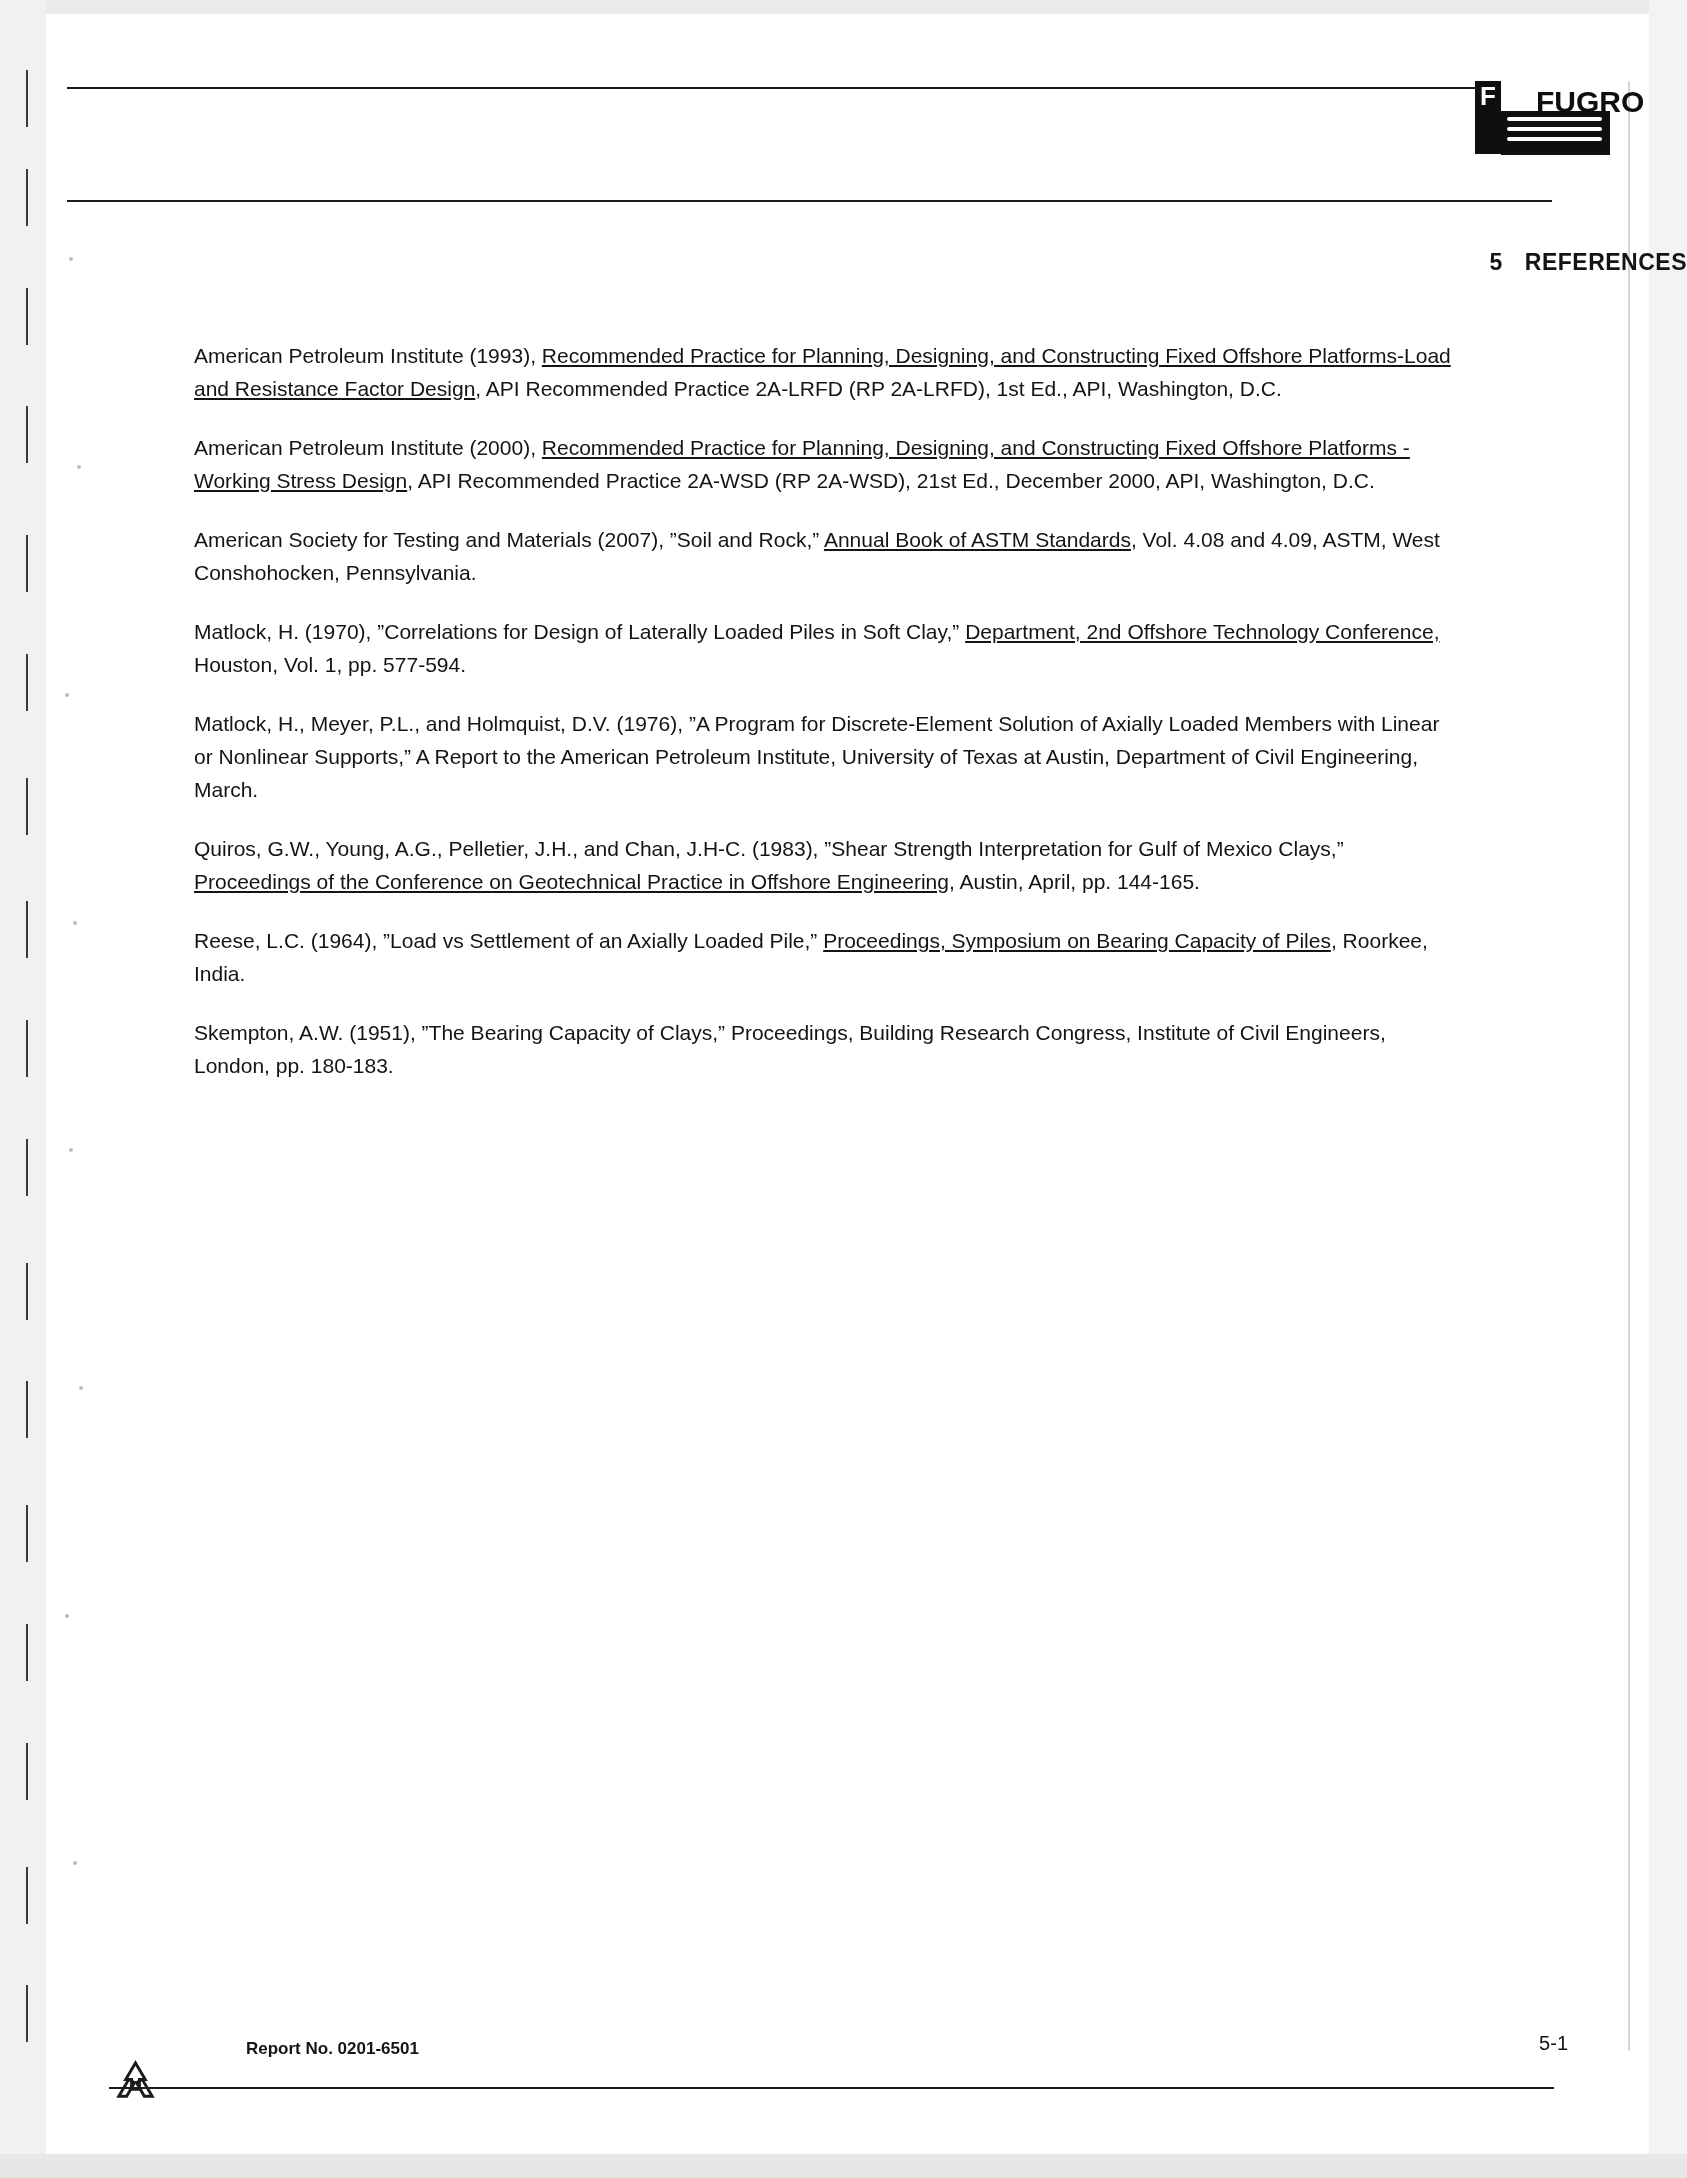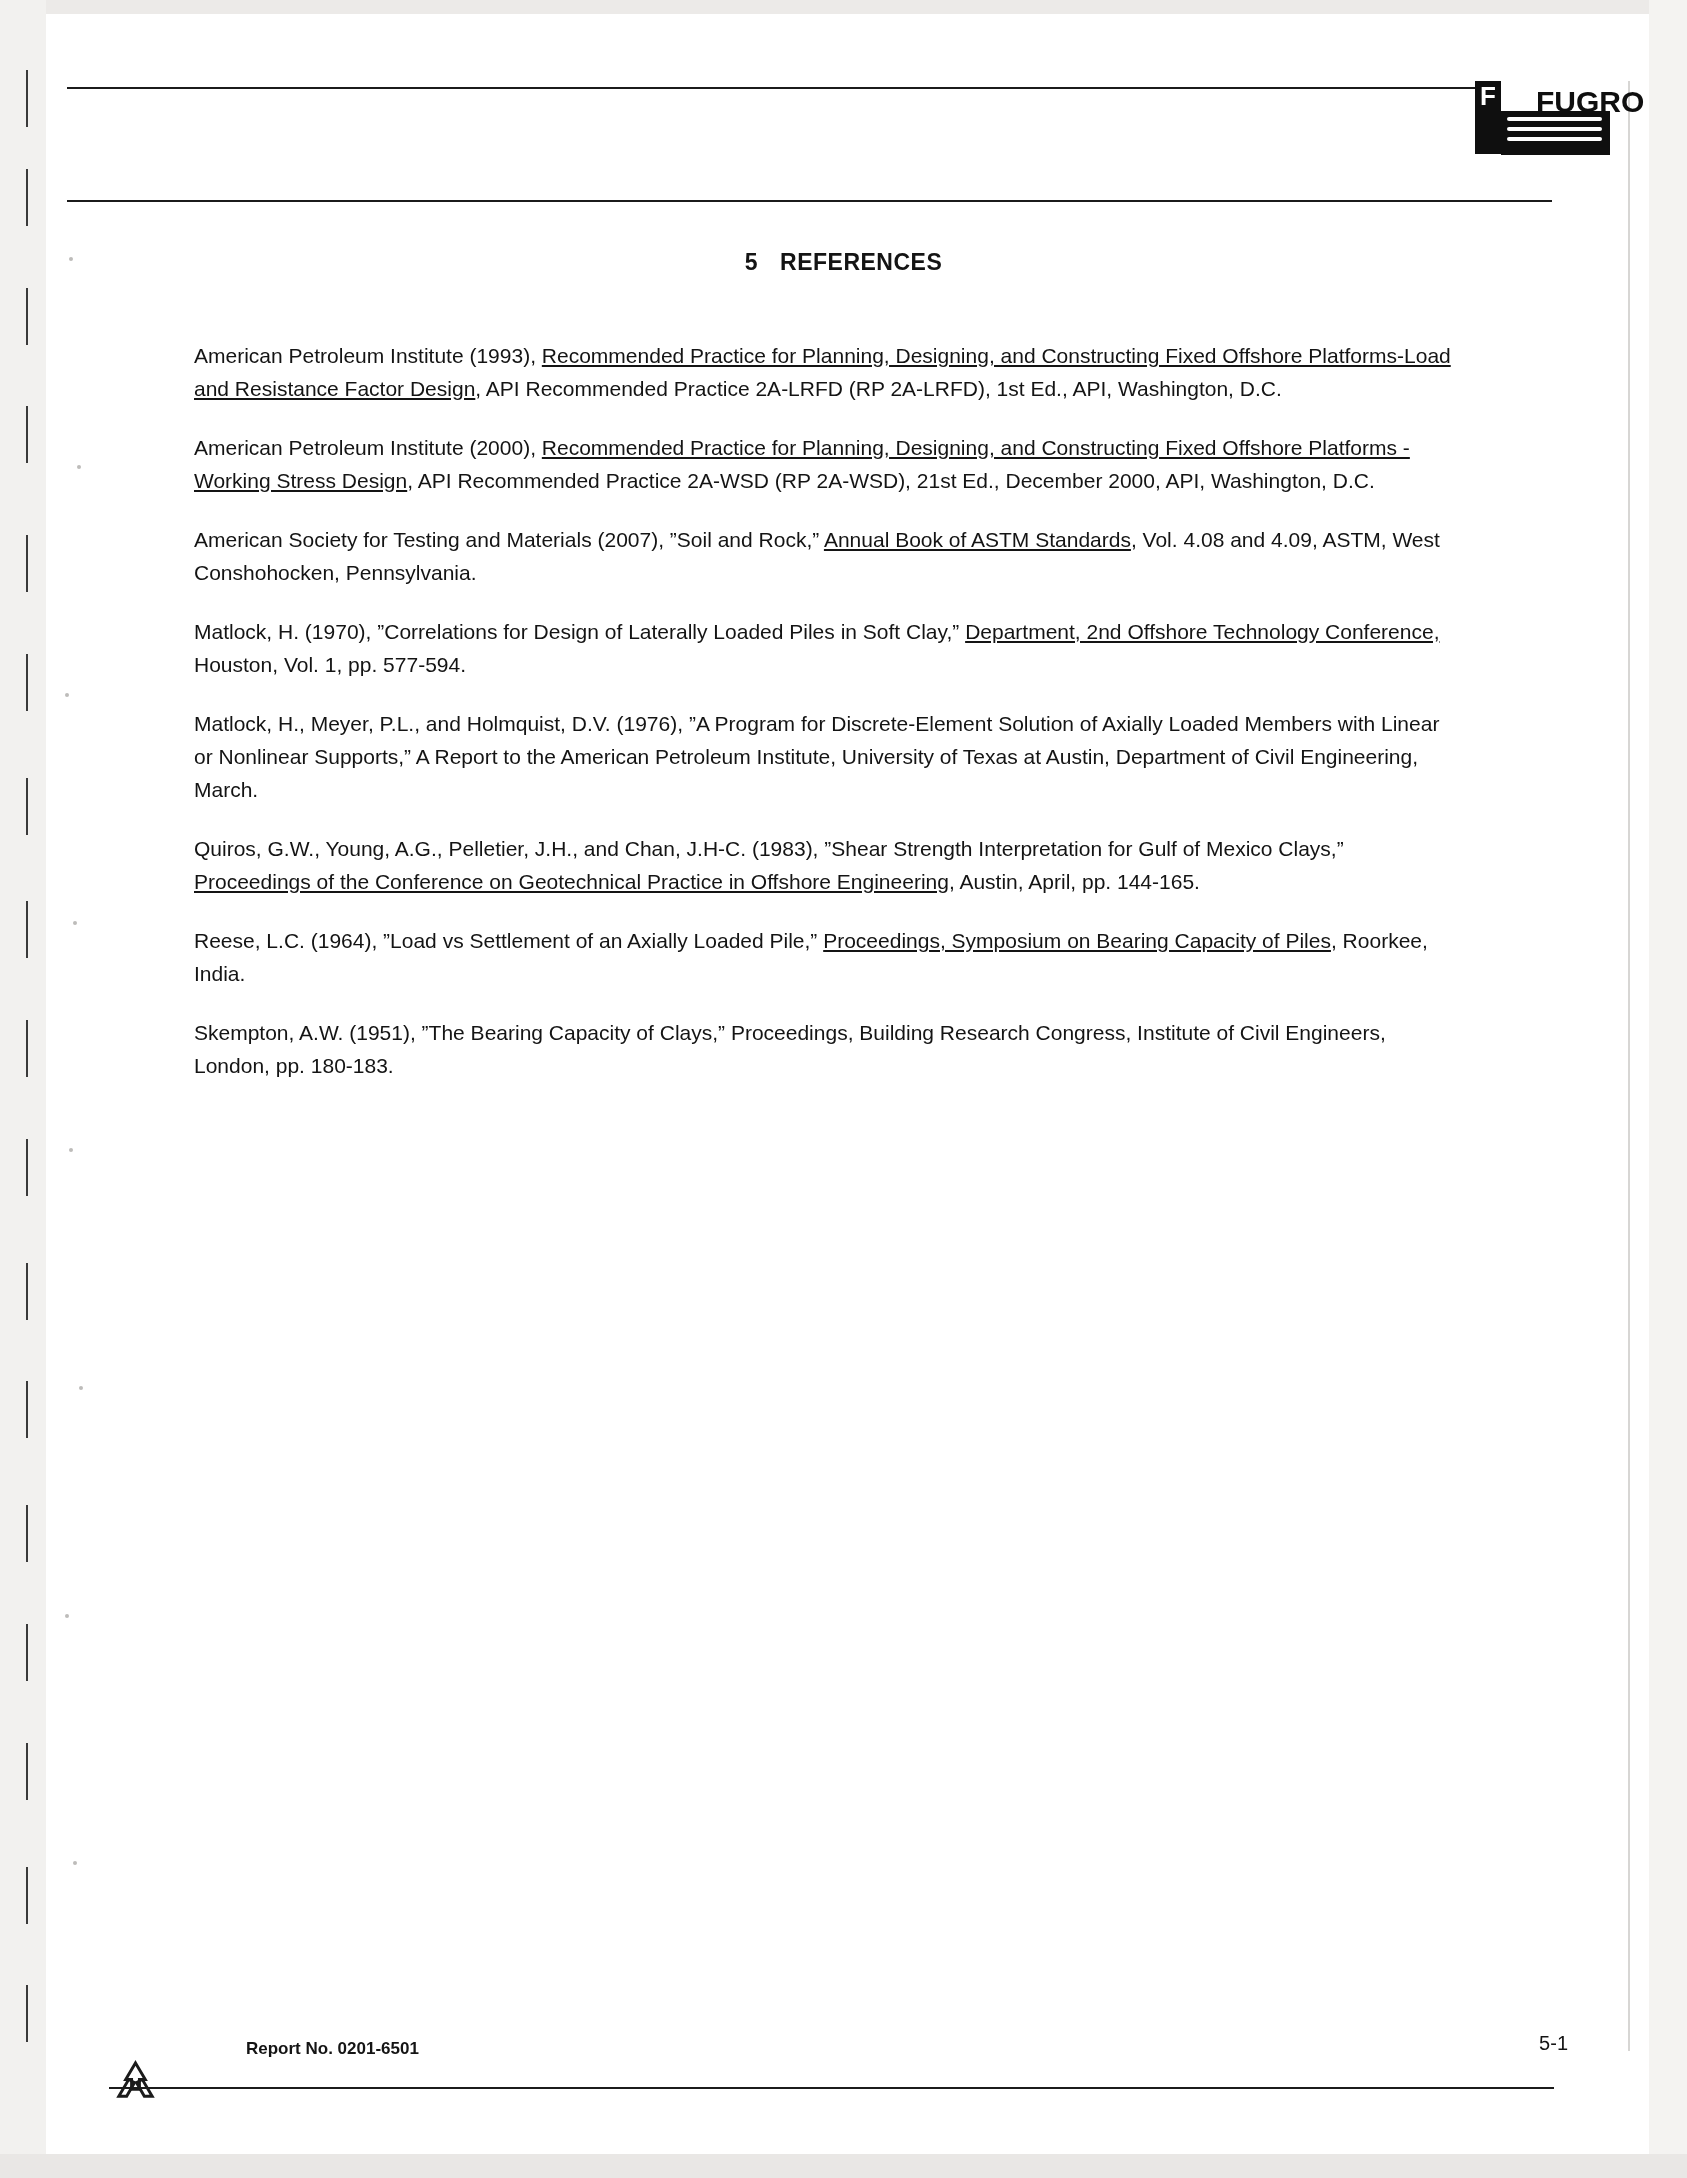--- a/index.html
+++ b/index.html
@@ -129,21 +129,21 @@
     height: 4px;
     border-radius: 4px;
   }
 
   
   .section-title {
     position: absolute;
     left: 0;
     top: 249px;
     width: 1687px;
-    text-align: center;
+    text-align: right;
     font-size: 23px;
     font-weight: bold;
     letter-spacing: 0.5px;
   }
   .section-title .num {
     margin-right: 22px;
   }
 
   
   .refs {

